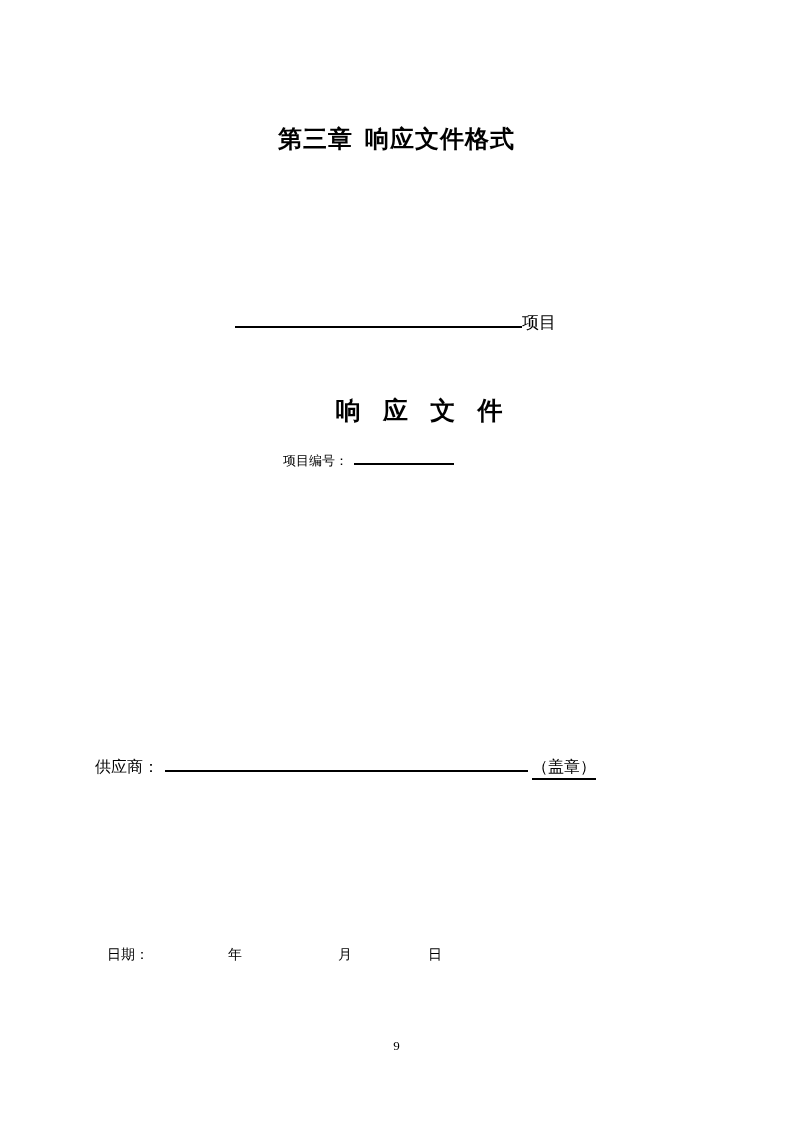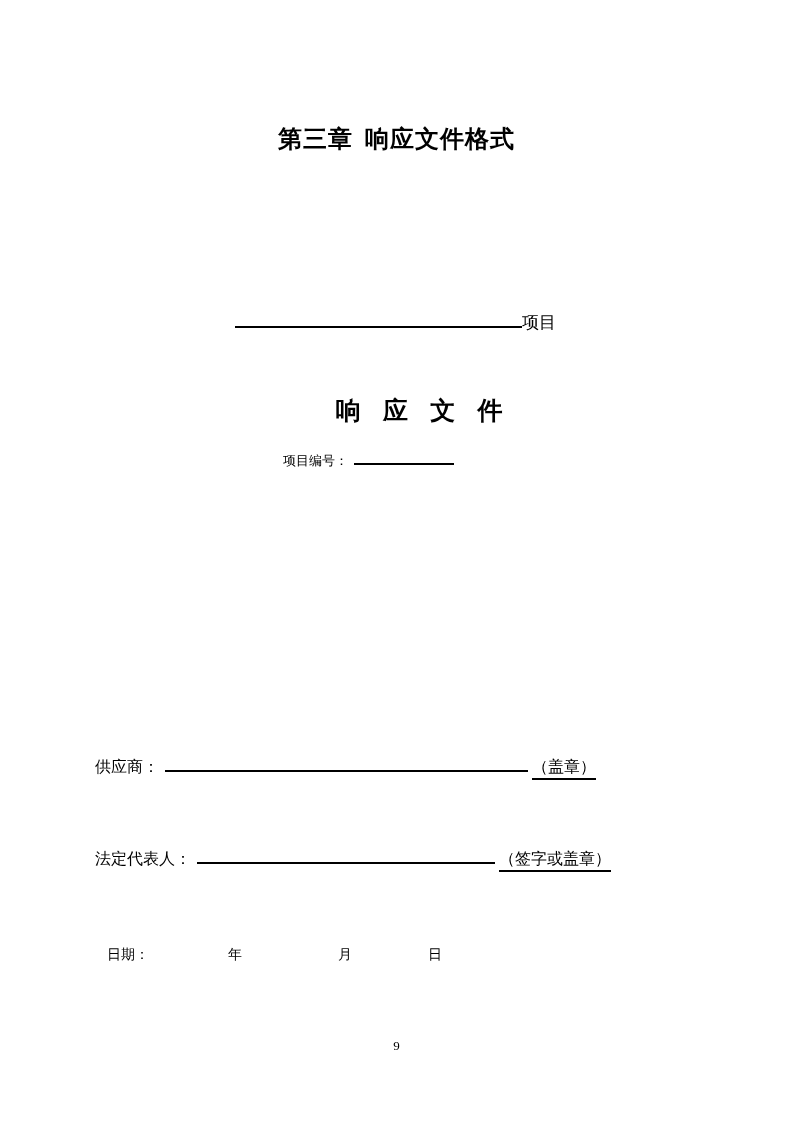--- a/index.html
+++ b/index.html
@@ -124,23 +124,20 @@
   <div class="doc-title">响 应 文 件</div>
 
   <div class="project-number-line">
     <span>项目编号：</span><span class="blank pn-blank"></span>
   </div>
 
   <div class="sig-row supplier-row">
     <span class="sig-label">供应商：</span><span class="blank supplier-blank"></span><span class="seal-note">（盖章）</span>
   </div>
 
-  <div class="sig-row legal-row">
-    <span class="sig-label">法定代表人：</span><span class="blank legal-blank"></span><span class="seal-note">（签字或盖章）</span>
-  </div>
 
   <div class="date-row">
     <span class="date-label">日期：</span>
     <span class="year-label">年</span>
     <span class="month-label">月</span>
     <span class="day-label">日</span>
   </div>
 
   <div class="page-number">9</div>
 

